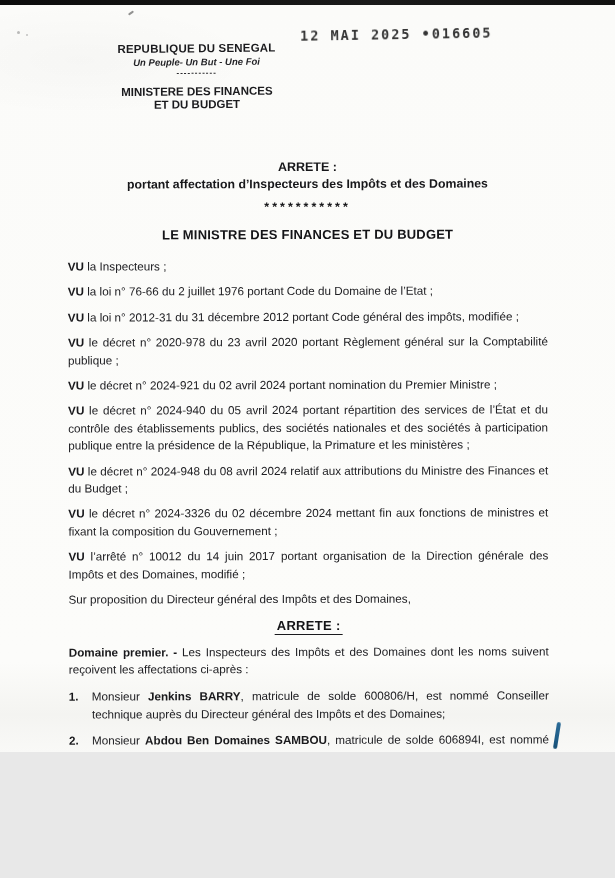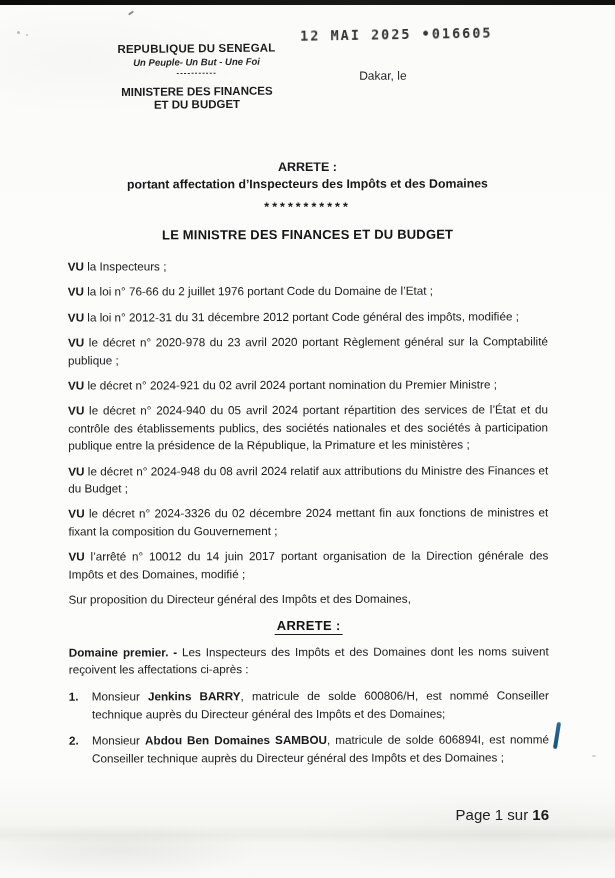--- a/index.html
+++ b/index.html
@@ -1,19 +1,19 @@
 <!DOCTYPE html>
 <html><head>
 <meta charset="utf-8">
 <style>
   html, body { margin: 0; padding: 0; background: #e8e8e8; }
   .page {
     position: relative;
     width: 615px;
-    height: 878px;
+    height: 752px;
     margin: 0 auto;
     overflow: hidden;
     background:
       radial-gradient(ellipse 200px 40px at 120px 850px, rgba(0,0,0,0.05), rgba(0,0,0,0) 70%),
       radial-gradient(ellipse 300px 60px at 500px 835px, rgba(0,0,0,0.03), rgba(0,0,0,0) 70%),
       radial-gradient(ellipse 250px 80px at 80px 60px, rgba(0,0,0,0.02), rgba(0,0,0,0) 70%),
       linear-gradient(180deg, #fbfbf9 0%, #fcfcfa 88%, #f4f4f1 95%, #f9f9f7 100%);
     font-family: "Liberation Sans", sans-serif;
     color: #202024;
   }
@@ -88,21 +88,20 @@
     <div class="header-row">
       <div class="header-left">
         <div class="republic">REPUBLIQUE DU SENEGAL</div>
         <div class="motto">Un Peuple- Un But - Une Foi</div>
         <div class="dashes">-----------</div>
         <div class="ministry first">MINISTERE DES FINANCES</div>
         <div class="ministry">ET DU BUDGET</div>
       </div>
       <div class="header-right">
         <div class="stamp">12 MAI 2025 •016605</div>
-        <div class="place-date">Dakar, le</div>
       </div>
     </div>
 
     <div class="title-block">
       <div class="t1">ARRETE :</div>
       <div class="t2">portant affectation d’Inspecteurs des Impôts et des Domaines</div>
       <div class="stars">***********</div>
       <div class="authority">LE MINISTRE DES FINANCES ET DU BUDGET</div>
     </div>
 

